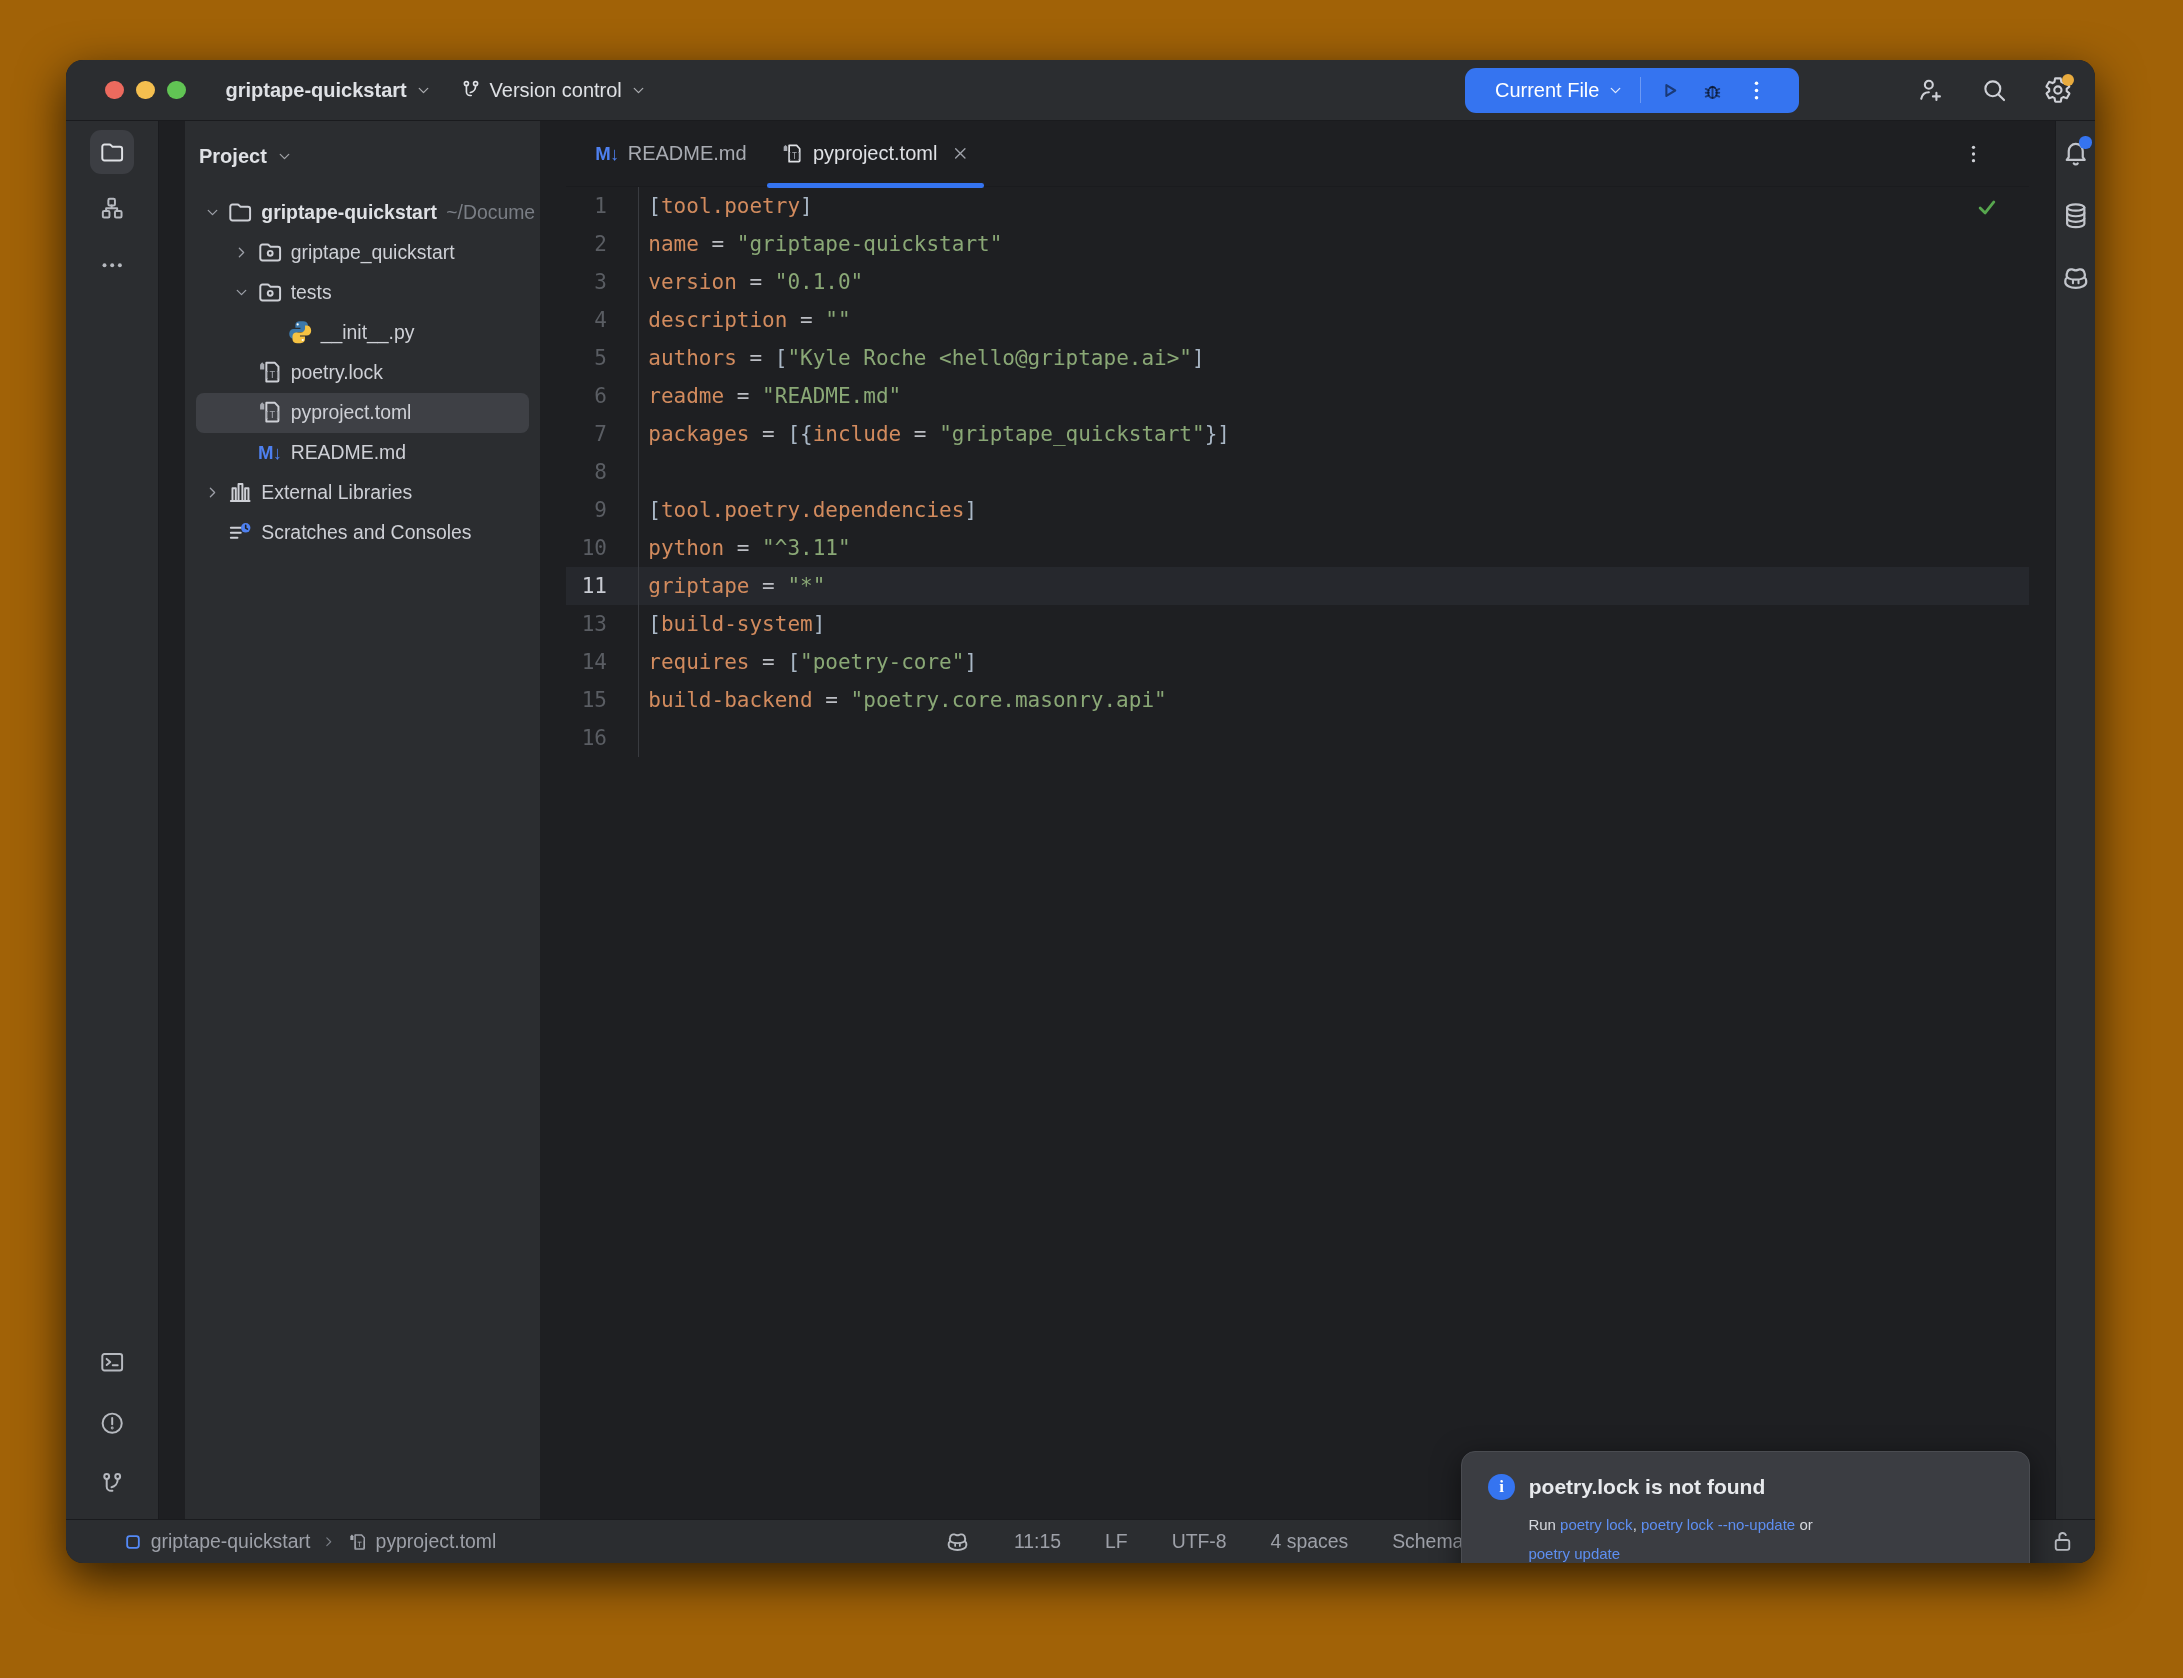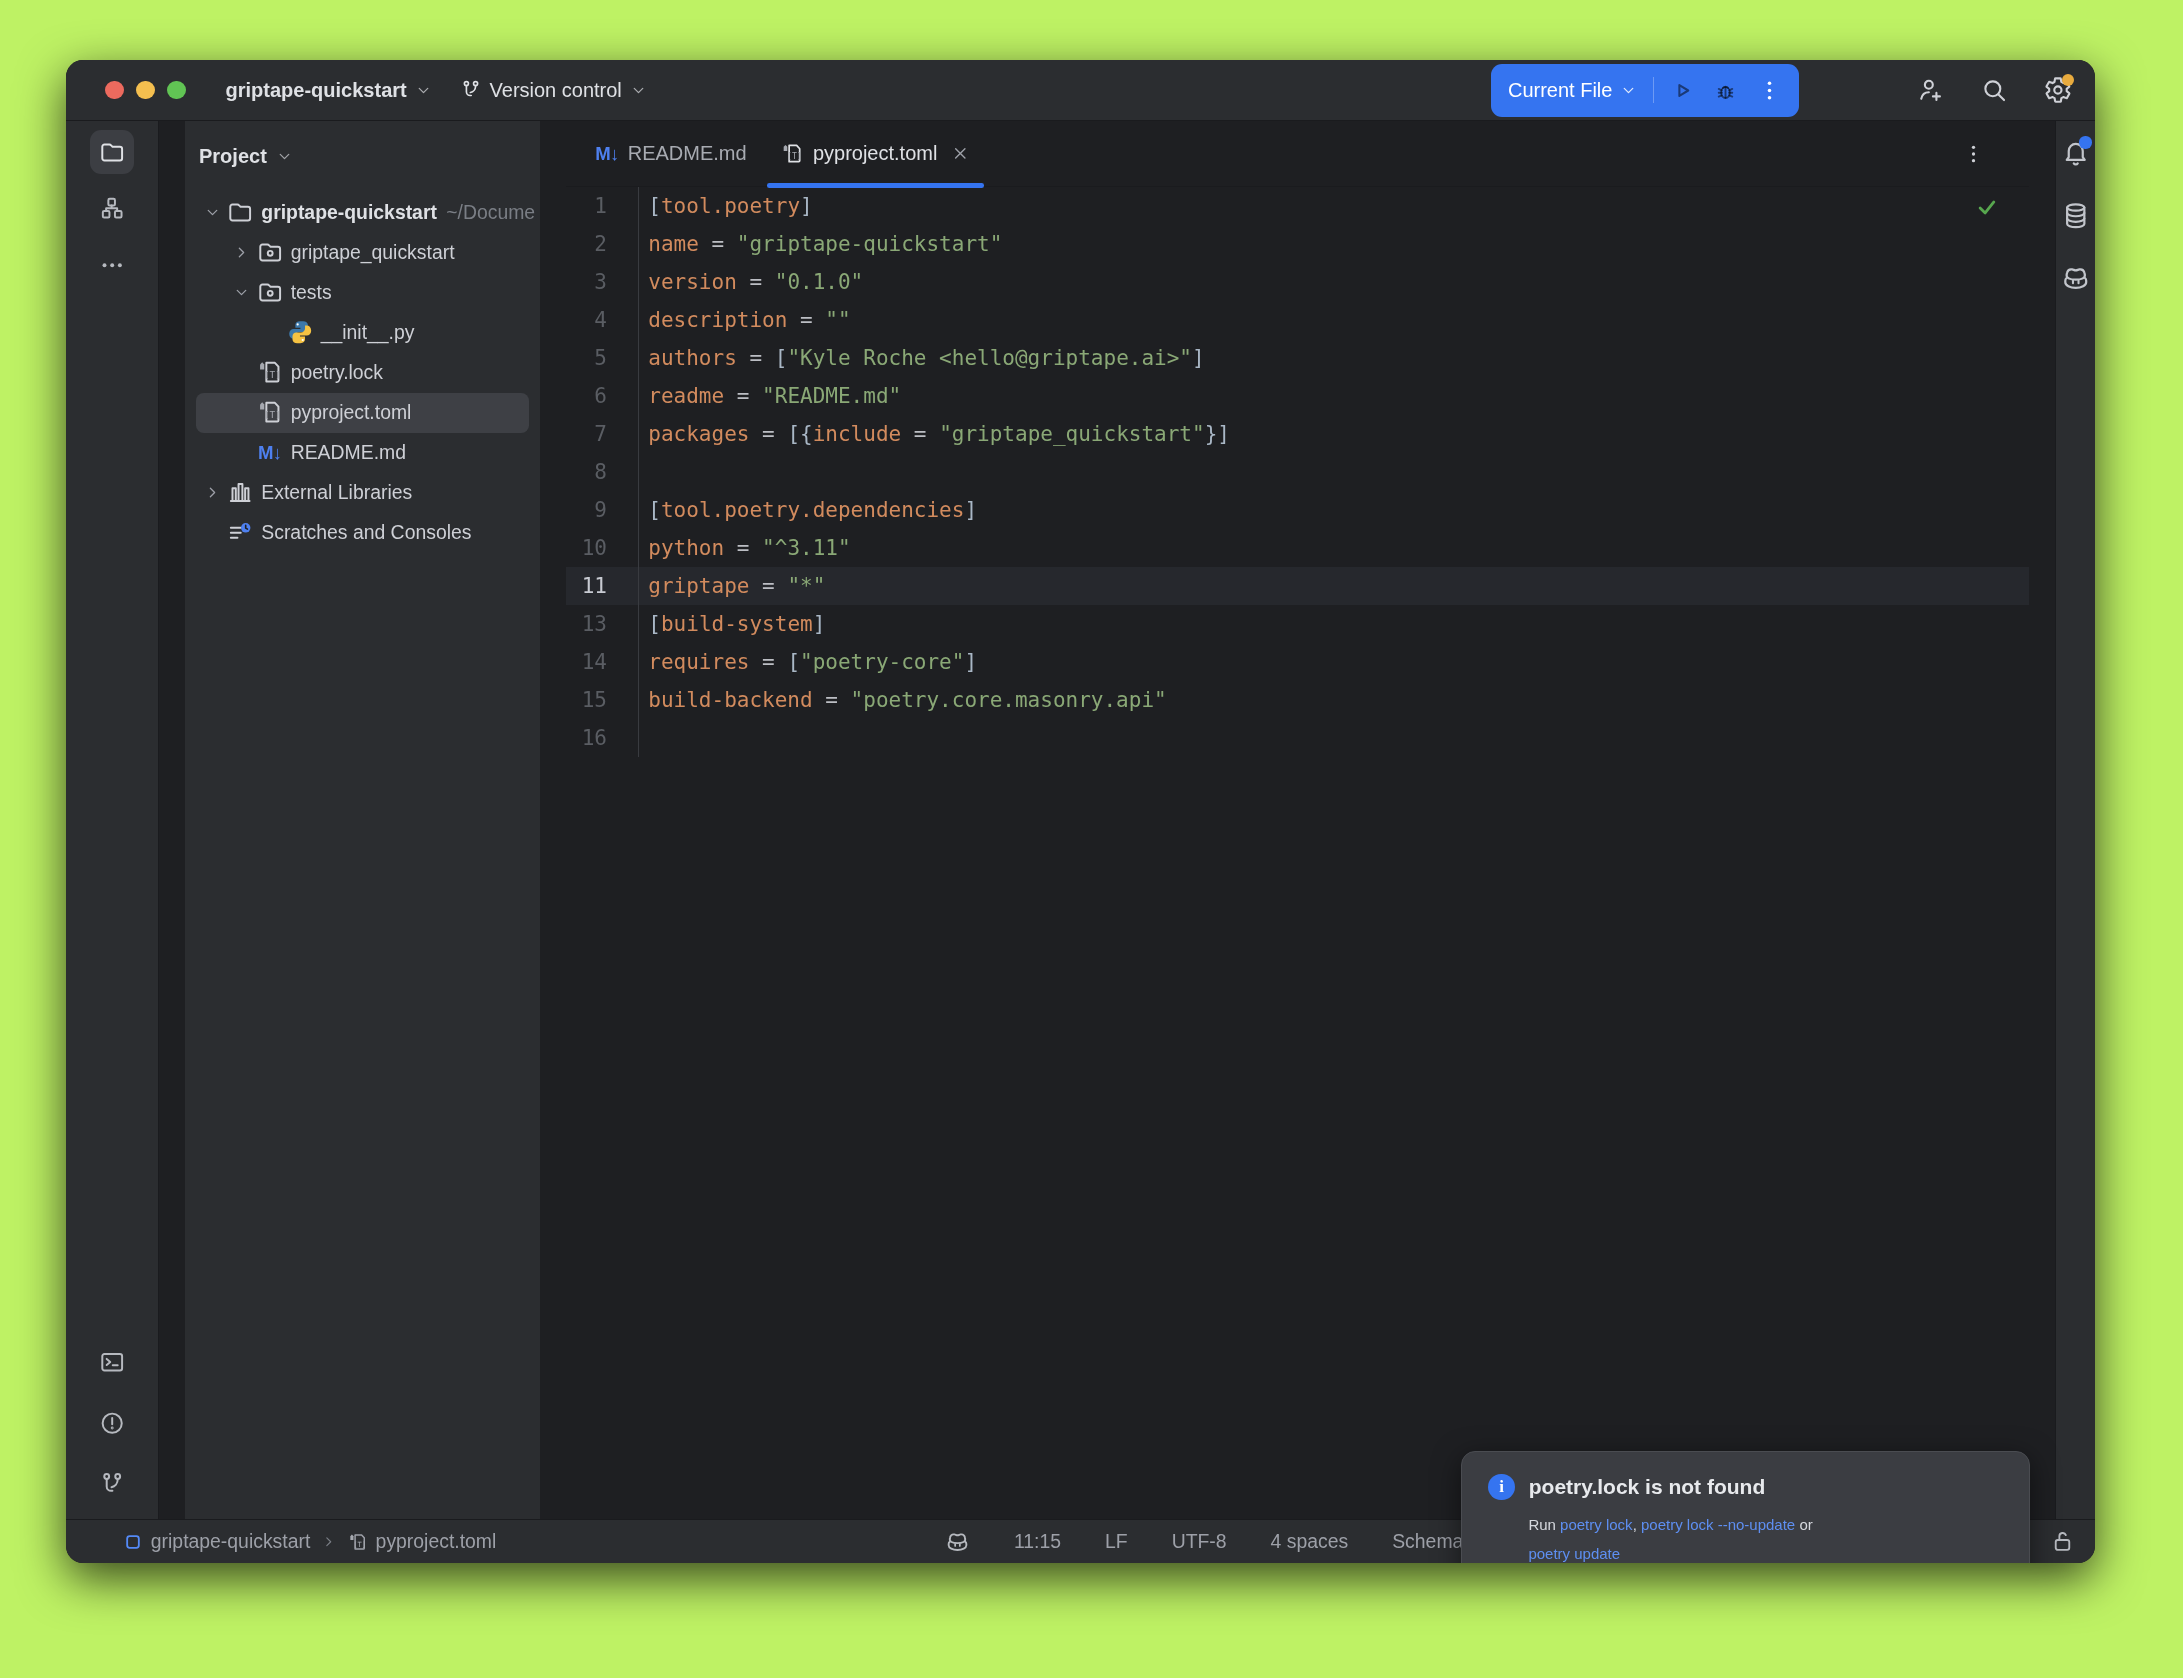--- a/index.html
+++ b/index.html
@@ -1,39 +1,39 @@
 <!DOCTYPE html>
 <html style="font-size:12.4px"><head>
 <meta charset="utf-8">
 <style>
   * { margin:0; padding:0; box-sizing:border-box; }
   html,body { background:#000; }
-  .stage { position:relative; width:2183px; height:1678px; background:#bef264; overflow:hidden;
+  .stage { position:relative; width:2183px; height:1678px; background:#a16207; overflow:hidden;
            font-family:"Liberation Sans", sans-serif; -webkit-font-smoothing:antialiased; }
   .window { position:absolute; left:66px; top:60px; width:2029px; height:1503px;
             background:#1E1F22; border-radius:17px; overflow:hidden;
             box-shadow:0 15.5px 47px rgba(0,0,0,.7); display:flex; flex-direction:column; }
 
   
   .titlebar { height:61px; flex:0 0 61px; background:#2B2D30; display:flex; align-items:center;
               padding-left:39px; border-bottom:1.6px solid #1A1B1E; }
   .traffic { display:flex; gap:12.4px; align-items:center; }
   .tl { width:18.6px; height:18.6px; border-radius:50%; }
   .tl.red{ background:#EC6A5E; } .tl.yellow{ background:#F4BF4F; } .tl.green{ background:#61C454; }
   .tb-item { display:flex; align-items:center; gap:7.8px; color:#DFE1E5; font-size:20px; }
   .tb-item .chev { width:17px; height:17px; opacity:.7; }
   .proj-switcher { margin-left:40px; font-weight:700; }
   .vcs-widget { margin-left:28px; font-weight:400;gap:8px; }
   .icon { display:inline-flex; align-items:center; justify-content:center; }
   .icon svg { width:100%; height:100%; }
   .i28 { width:22px; height:22px; }
   .spacer { flex:1; }
 
-  .run-widget { height:53px; background:#3574F0; border-radius:11px; display:flex; align-items:center;
-                padding:0 17px; color:#fff; }
+  .run-widget { height:45px; background:#3574F0; border-radius:11px; display:flex; align-items:center;
+                padding:0 30px; color:#fff; }
   .run-widget .cfg { display:flex; align-items:center; gap:7.8px; font-size:20px; cursor:default; }
   .run-widget .chev { width:17px; height:17px; opacity:.85; }
   .rw-div { width:1.6px; height:26.4px; background:rgba(255,255,255,.28); margin:0 15.5px; }
   .rw-ic { width:25px; height:25px; }
   .rw-gap { width:18.6px; }
 
   .header-icons { display:flex; align-items:center; gap:36px; margin-left:117px; padding-right:23px; }
   .hicon { position:relative; width:28px; height:28px; color:#CED0D6; }
   .badge-dot { position:absolute; width:12.4px; height:12.4px; border-radius:50%; }
   .dot-gold { background:#E8AB3E; right:-2.3px; top:-2.3px; }

